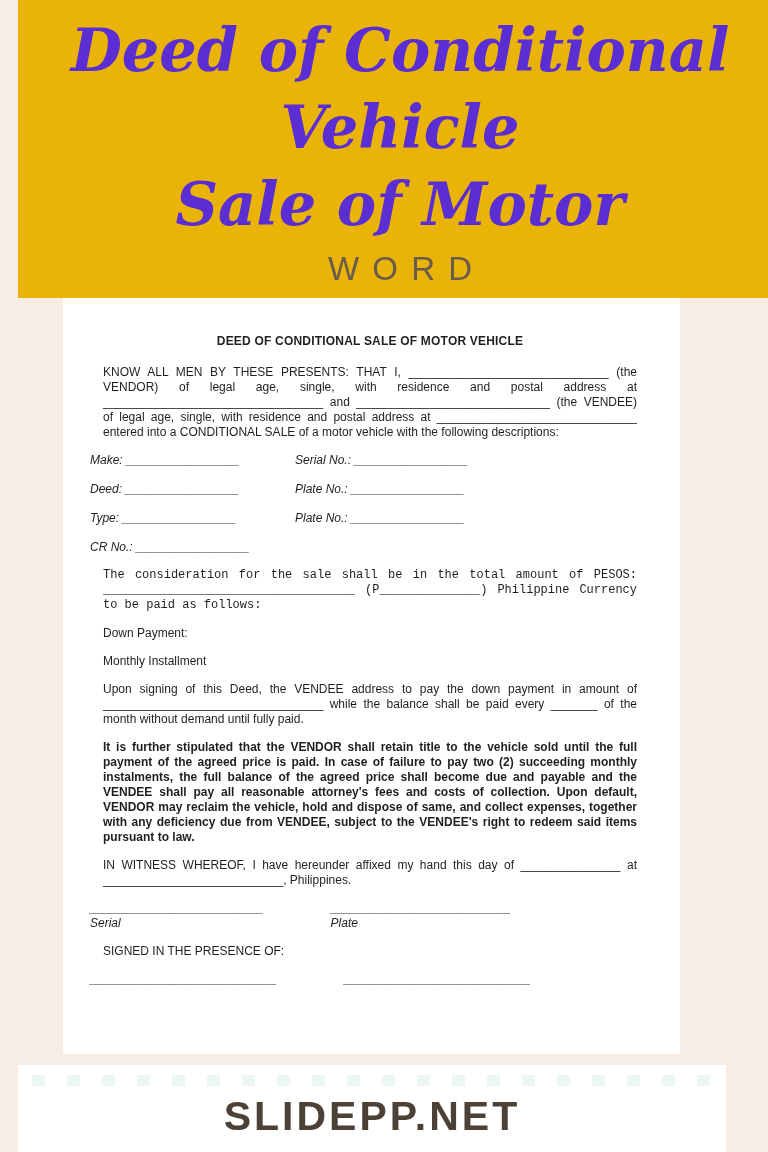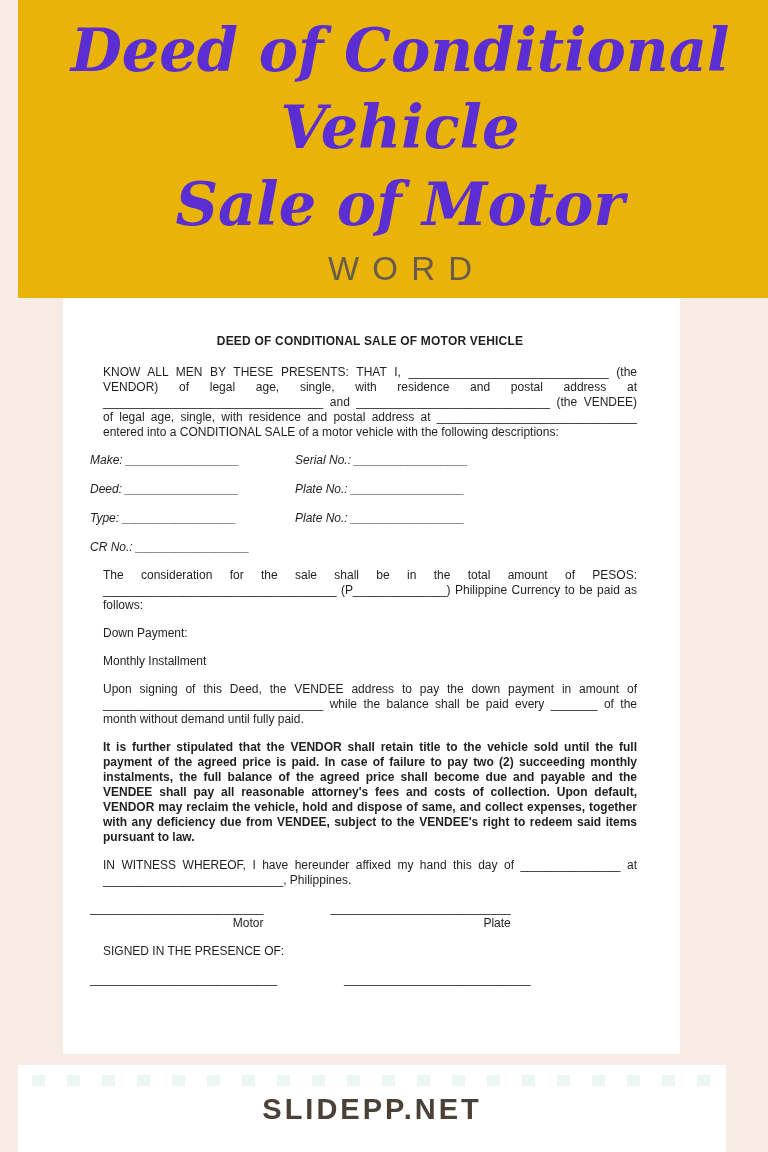--- a/index.html
+++ b/index.html
@@ -24,41 +24,41 @@
   .doc-page{
     position:absolute;left:63px;top:298px;width:617px;height:756px;background:#ffffff;
     box-sizing:border-box;padding:36px 30px 0 27px;
     font-size:12px;line-height:15px;color:#1f1f1f;
   }
   .doc-title{text-align:center;font-weight:bold;font-size:12px;letter-spacing:.2px;margin:0 0 16px 0;}
   .doc-page p{margin:13px;}
   .justify{text-align:justify;}
   .intro{margin-bottom:15px;}
   .fields{display:grid;grid-template-columns:205px 1fr;row-gap:14px;white-space:nowrap;font-style:italic;}
-  .consideration{margin-bottom:22px;}
+  .consideration{margin-bottom:22px;font-family:Liberation Mono, monospace;}
   .down{margin-bottom:15px;}
   .monthly{margin-bottom:29px;}
   .upon{margin-bottom:17px;}
   .stip{margin-bottom:13px;font-weight:bold;}
   .witness{margin-bottom:30px;}
   .sig-row{display:flex;white-space:nowrap;}
   .sig-gap{width:67px;}
-  .sig-block{display:inline-block;text-align:right;}
+  .sig-block{display:inline-block;text-align:left;font-style:italic;}
   .sig-line{letter-spacing:0;}
   .presence{margin:13px 0 23px 0;}
   
   .footer-panel{
     position:absolute;left:18px;top:1065px;width:708px;height:87px;background:#ffffff;
   }
   .decor-row{
     height:11px;margin:10px 14px 0 14px;
     background:repeating-linear-gradient(90deg,#ecf7f1 0 13px,transparent 13px 35px);
   }
   .site{
-    font-weight:bold;font-size:29px;letter-spacing:3px;color:#4c4137;
+    font-weight:bold;font-size:41px;letter-spacing:3px;color:#4c4137;
     text-align:center;margin-top:7px;
   }
 </style>
 </head>
 <body>
 
 <div class="header-panel">
   <div class="main-title">
     <div>Deed of Conditional</div>
     <div>Vehicle</div>
@@ -90,21 +90,21 @@
 
   <p class="justify upon">Upon signing of this Deed, the VENDEE address to pay the down payment in amount of _________________________________ while the balance shall be paid every _______ of the month without demand until fully paid.</p>
 
   <p class="justify stip">It is further stipulated that the VENDOR shall retain title to the vehicle sold until the full payment of the agreed price is paid.  In case of failure to pay two (2) succeeding monthly instalments, the full balance of the agreed price shall become due and payable and the VENDEE shall pay all reasonable attorney's fees and costs of collection. Upon default, VENDOR may reclaim the vehicle, hold and dispose of same, and collect expenses, together with any deficiency due from VENDEE, subject to the VENDEE's right to redeem said items pursuant to law.</p>
 
   <p class="justify witness">IN WITNESS WHEREOF, I have hereunder affixed my hand this day of _______________ at ___________________________, Philippines.</p>
 
   <div class="sig-row">
     <div class="sig-block">
       <div class="sig-line">__________________________</div>
-      <div>Motor</div>
+      <div>Serial</div>
     </div>
     <div class="sig-gap"></div>
     <div class="sig-block">
       <div class="sig-line">___________________________</div>
       <div>Plate</div>
     </div>
   </div>
 
   <p class="presence">SIGNED IN THE PRESENCE OF:</p>
 

